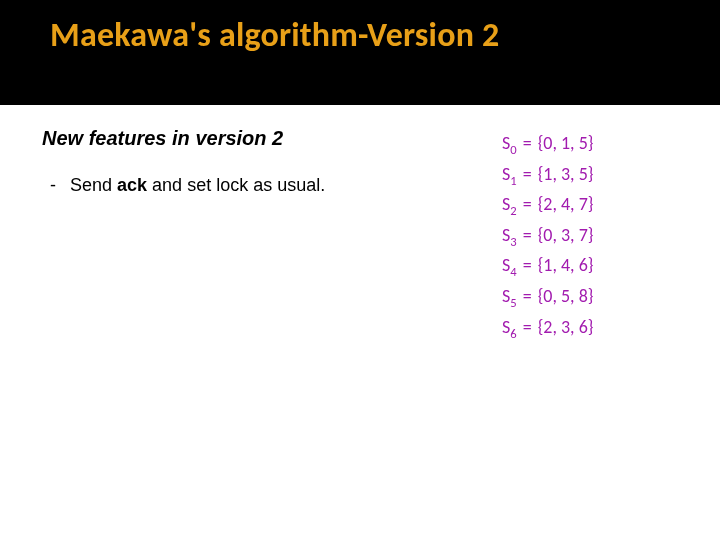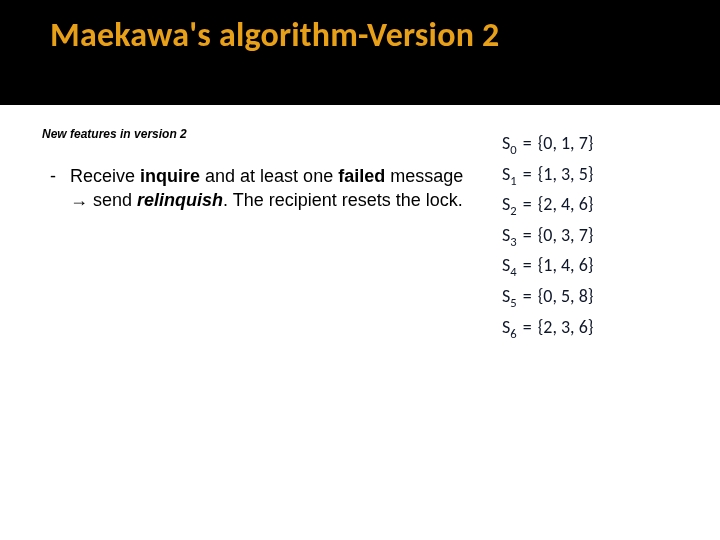--- a/index.html
+++ b/index.html
@@ -41,21 +41,21 @@
     gap: 18px;
   }
   .left {
     flex: 1 1 auto;
     width: 430px;
     color: #000;
   }
   .subhead {
     font-style: italic;
     font-weight: bold;
-    font-size: 12px;
+    font-size: 20px;
     margin-bottom: 24px;
   }
   ul.features {
     list-style: none;
     margin: 0;
     padding: 0;
   }
   ul.features li {
     position: relative;
     padding-left: 28px;
@@ -68,21 +68,21 @@
     position: absolute;
     left: 8px;
     top: 0;
   }
   .right {
     flex: 0 0 auto;
     width: 190px;
     padding-top: 2px;
     font-family: "Calibri", "Trebuchet MS", sans-serif;
     font-size: 18px;
-    color: #0f172a;
+    color: #a21caf;
   }
   .right table {
     border-collapse: collapse;
   }
   .right td {
     padding: 3px 6px 3px 0;
     vertical-align: baseline;
     white-space: nowrap;
   }
   .right .sym { font-weight: 400; }
@@ -91,40 +91,40 @@
 </head>
 <body>
 
 <div class="slide">
   <div class="title">Maekawa's algorithm-Version 2</div>
   <div class="content">
     <div class="cols">
       <div class="left">
         <div class="subhead">New features in version 2</div>
         <ul class="features">
-          <li>Receive <b>inquire</b> and at least one <b>failed</b> message → send <b><i>relinquish</i></b>. The recipient resets the lock.</li>
+          <li>Send <b>ack</b> and set lock as usual.</li>
         </ul>
       </div>
       <div class="right">
         <table>
           <tbody id="sets-body">
               <tr>
                 <td class="sym">S<sub>0</sub></td>
                 <td>=</td>
-                <td>{0, 1, 7}</td>
+                <td>{0, 1, 5}</td>
               </tr>
               <tr>
                 <td class="sym">S<sub>1</sub></td>
                 <td>=</td>
                 <td>{1, 3, 5}</td>
               </tr>
               <tr>
                 <td class="sym">S<sub>2</sub></td>
                 <td>=</td>
-                <td>{2, 4, 6}</td>
+                <td>{2, 4, 7}</td>
               </tr>
               <tr>
                 <td class="sym">S<sub>3</sub></td>
                 <td>=</td>
                 <td>{0, 3, 7}</td>
               </tr>
               <tr>
                 <td class="sym">S<sub>4</sub></td>
                 <td>=</td>
                 <td>{1, 4, 6}</td>

